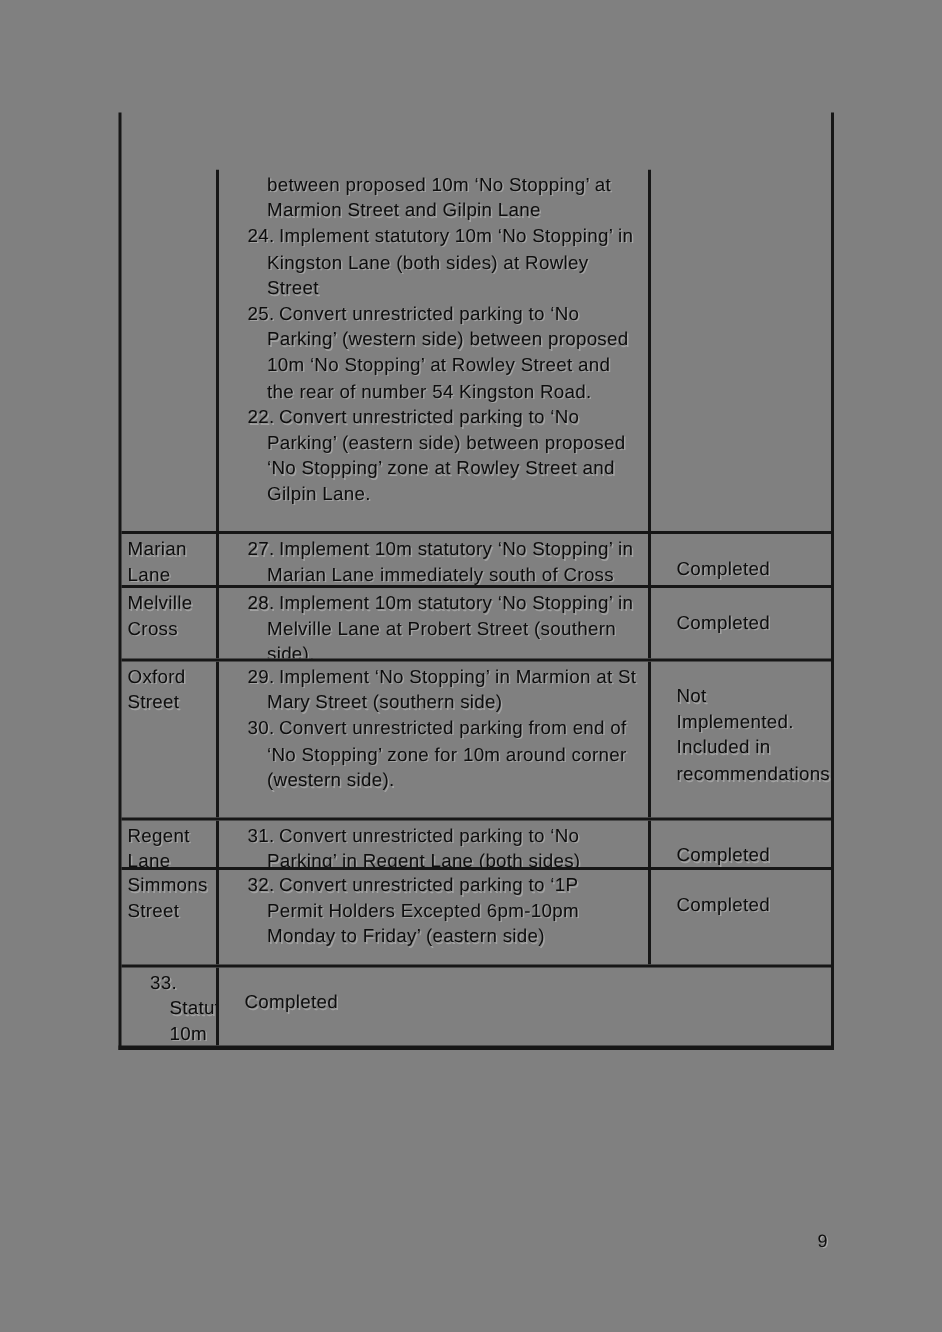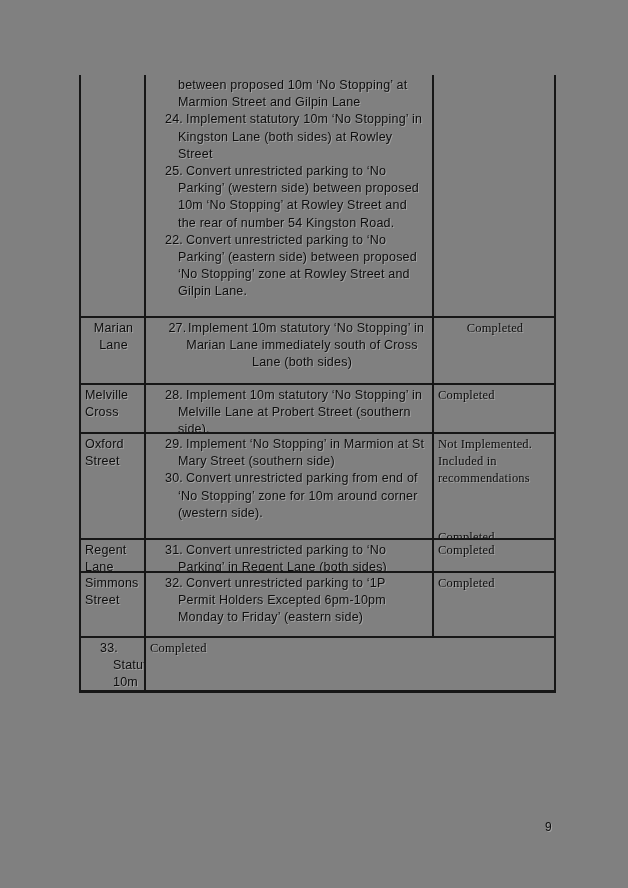--- a/index.html
+++ b/index.html
@@ -15,39 +15,39 @@
     box-sizing:border-box;
     border:2px solid #161616;border-top:none;border-bottom-width:3px;
     background:transparent;
   }
   .t-row{
     display:grid;grid-template-columns:65px 288px 1fr;
     box-sizing:border-box;
     border-top:2px solid #161616;
     overflow:hidden;
   }
-  .r0{height:241px;border-top:none;}
-  .r1{height:67px;text-align:center;}
+  .r0{height:241px;border-top:none;margin-top:38px;}
+  .r1{height:36px;}
   .r2{height:49px;}
   .r3{height:106px;}
   .r4{height:33px;}
   .r5{height:65px;}
   .r6{height:54px;}
   .cell{
     box-sizing:border-box;overflow:hidden;
     font-size:12.5px;line-height:17.2px;letter-spacing:0.2px;
     text-shadow:1px 1px 0 rgba(255,255,255,0.28);
   }
   .c-loc{border-right:2px solid #161616;padding:2px 2px 0 4px;}
   .c-rec{border-right:2px solid #161616;padding:2px 6px 0 0;}
   .c-status{padding:2px 2px 0 4px;}
   .item{padding-left:32px;text-indent:-13px;}
   .item.cont{text-indent:0;}
   .num{display:inline-block;width:21px;text-indent:0;}
-  .status{margin:0;font-family:Liberation Serif, serif;}
+  .status{margin:13px;}
   .status-gap{margin-top:41px;}
   .page-number{
     position:absolute;left:545px;top:820px;
     font-size:12px;letter-spacing:0.2px;
     text-shadow:1px 1px 0 rgba(255,255,255,0.3);
   }
 </style>
 </head>
 <body>
 

